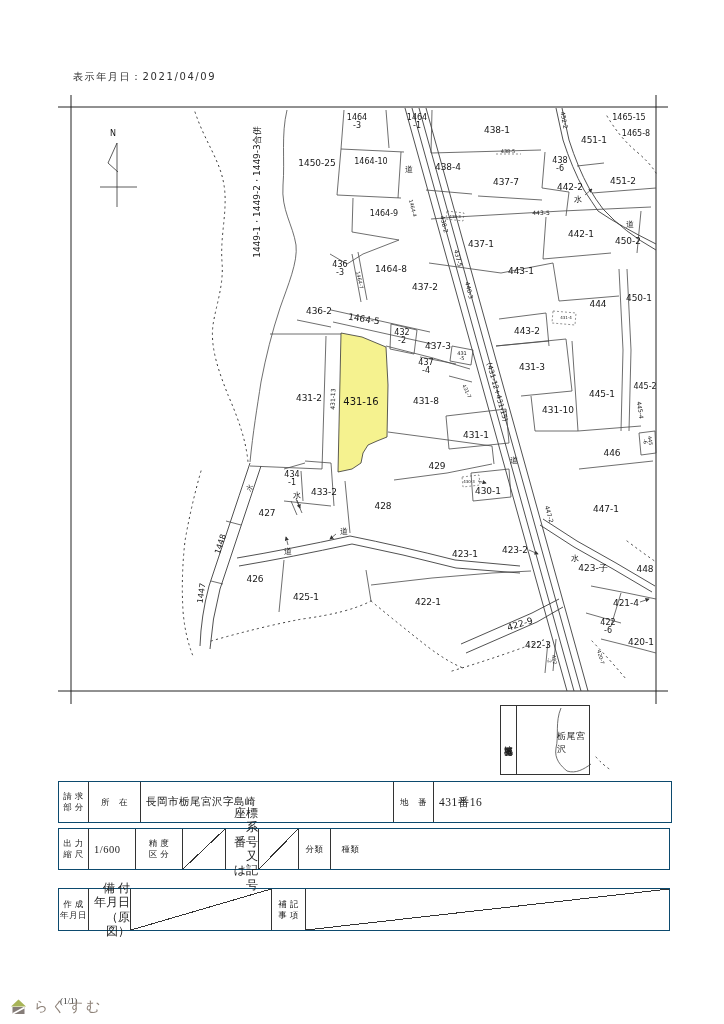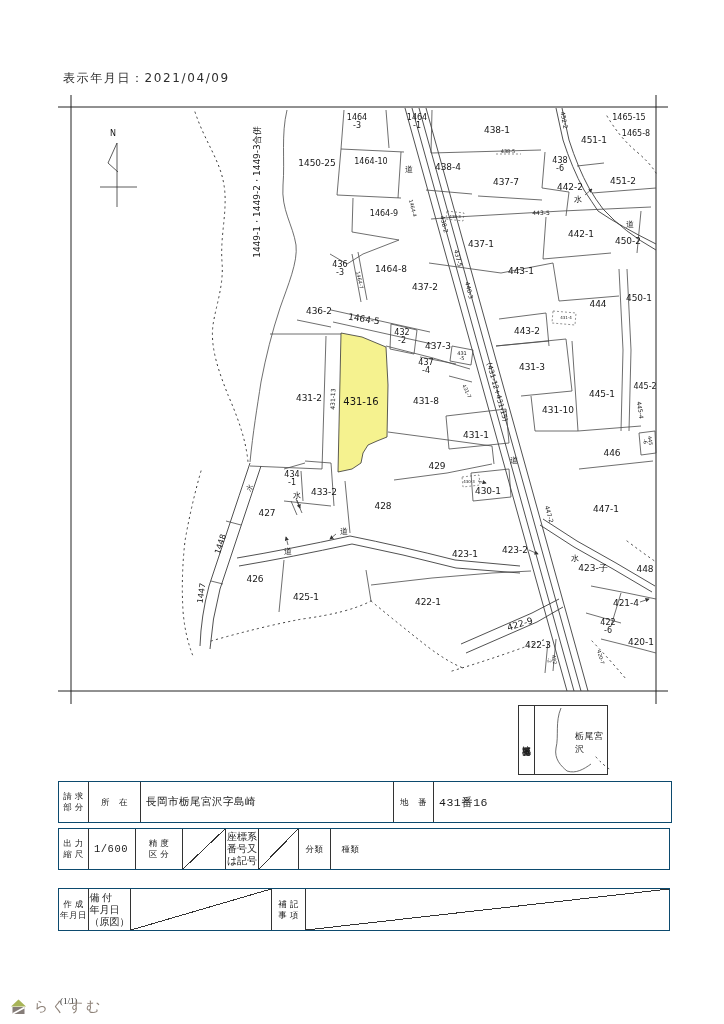--- a/index.html
+++ b/index.html
@@ -6,34 +6,34 @@
   body{width:724px;height:1024px;position:relative;font-family:"Liberation Serif",serif;color:#1b1b1b;overflow:hidden;}
   #mapsvg{position:absolute;left:0;top:0;}
   .ln path,.ln line{stroke:#4a4a4a;stroke-width:0.8;fill:none;}
   .road path{stroke:#3d3d3d;stroke-width:0.9;fill:none;}
   .dot path{stroke:#3d3d3d;stroke-width:1;fill:none;stroke-dasharray:1.3 4;stroke-linecap:round;}
   .dash path{stroke:#4a4a4a;stroke-width:0.6;fill:none;stroke-dasharray:2 2;}
   .frame path{stroke:#222;stroke-width:1;fill:none;}
   .north path{stroke:#333;stroke-width:0.8;fill:none;}
   .arrows line{stroke:#333;stroke-width:0.7;}
   #map-labels text{font-family:"DejaVu Sans",sans-serif;fill:#161616;}
-  .hdr-date{position:absolute;left:63px;top:70px;font-family:"DejaVu Sans",sans-serif;font-size:12px;letter-spacing:1.6px;color:#2e2e2e;}
+  .hdr-date{position:absolute;left:73px;top:70px;font-family:"DejaVu Sans",sans-serif;font-size:10px;letter-spacing:1.6px;color:#2e2e2e;}
   .pageno{position:absolute;left:60px;top:952px;font-size:9px;color:#2e2e2e;margin-top:44px;}
   
-  .idx{position:absolute;left:518px;top:705px;width:88px;height:68px;border:1px solid #333;display:flex;}
+  .idx{position:absolute;left:500px;top:705px;width:88px;height:68px;border:1px solid #333;display:flex;}
   .idx-side{width:15px;border-right:1px solid #333;writing-mode:vertical-rl;text-orientation:upright;font-size:8.5px;line-height:15px;text-align:center;letter-spacing:0.5px;}
   .idx-main{flex:1;position:relative;}
   .idx-area{position:absolute;left:40px;top:24px;font-size:9px;letter-spacing:0.5px;}
   
   .band{position:absolute;display:flex;border:1px solid #0c4a6e;background:transparent;}
   .cell{border-right:1px solid #333;display:flex;align-items:center;justify-content:center;box-sizing:border-box;}
   .cell:last-child{border-right:none;text-align:right;}
   .lbl{font-size:8.5px;line-height:1.25;text-align:center;white-space:pre-line;letter-spacing:0.5px;}
-  .lbl3{font-size:10px;line-height:1.2;text-align:left;white-space:pre-line;}
-  .val{font-size:10.5px;justify-content:flex-start;padding-left:5px;letter-spacing:0.5px;font-family:Liberation Mono, monospace;}
+  .lbl3{font-size:12px;line-height:1.2;text-align:right;white-space:pre-line;}
+  .val{font-size:10.5px;justify-content:flex-start;padding-left:5px;letter-spacing:0.5px;}
   .diag{background:linear-gradient(to bottom right,transparent calc(50% - 0.5px),#333 calc(50% - 0.5px),#333 calc(50% + 0.5px),transparent calc(50% + 0.5px));}
   
   .logo{position:absolute;left:11px;top:998px;display:flex;align-items:center;gap:8px;}
   .logo-text{font-family:"DejaVu Sans",sans-serif;font-size:14px;letter-spacing:3px;color:#8d8177;}
 </style>
 </head>
 <body>
 
 <svg id="mapsvg" width="724" height="1024" viewBox="0 0 724 1024">
   <defs>

